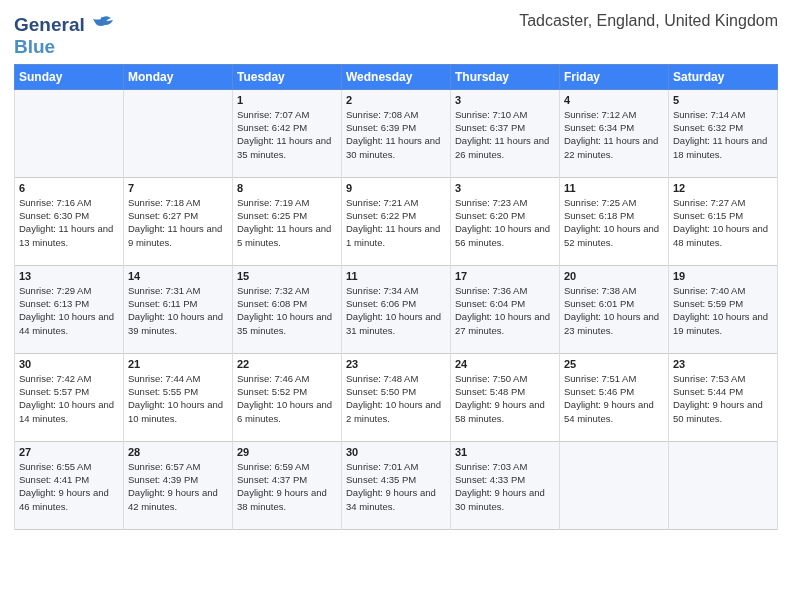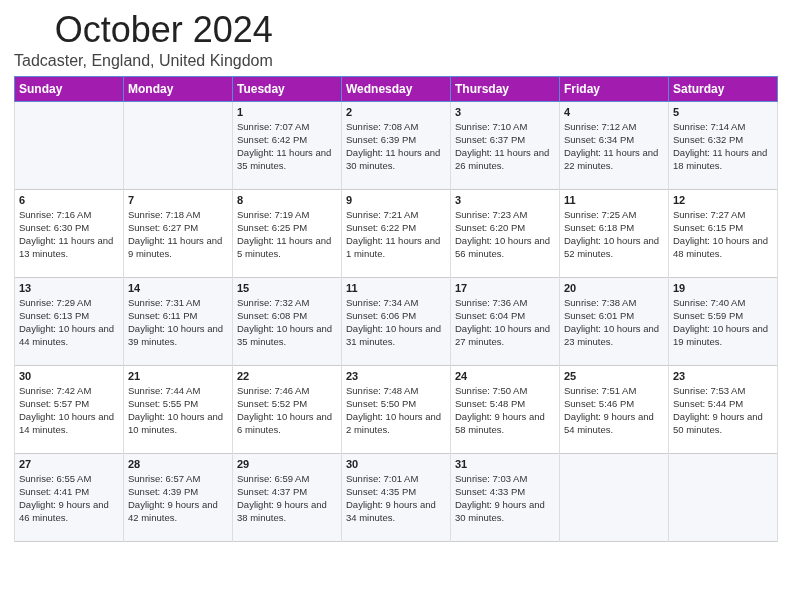--- a/index.html
+++ b/index.html
@@ -41,21 +41,21 @@
       font-size: 16px;
       color: #444;
       margin-top: 2px;
     }
     table {
       width: 100%;
       border-collapse: collapse;
       table-layout: fixed;
     }
     thead tr {
-      background: #a21caf;
+      background: #3b82f6;
     }
     thead th {
       color: #fff;
       font-size: 12px;
       font-weight: bold;
       padding: 5px 4px;
       text-align: left;
       border: 1px solid #5a8ad4;
     }
     tbody tr {
@@ -87,22 +87,33 @@
     }
     tbody tr:nth-child(even) {
       background: #fff;
     }
   </style>
 </head>
 <body>
 
 <div class="page">
   <div class="header">
+    <div class="logo">
+      <div style="display:flex;align-items:center;">
+        <div style="line-height:1.15;">
+          <span style="font-size:19px;font-weight:bold;color:#2c4c7c;">General</span>
+          <svg width="22" height="18" viewBox="0 0 22 18" style="vertical-align:top;margin-left:2px;margin-top:1px;">
+            <path d="M12,2 Q16,0 20,3 Q17,4 15,6 Q18,6 22,5 Q20,10 14,10 Q10,12 6,10 Q4,8 2,4 Q7,5 10,4 Q9,2 12,2 Z" fill="#3a7cc4"></path>
+          </svg>
+          <br>
+          <span style="font-size:19px;font-weight:bold;color:#4a90c4;">Blue</span>
+        </div>
+      </div>
+    </div>
     <div class="title-block">
-      <div class="month-title">October 2024</div>
       <div class="location-title">Tadcaster, England, United Kingdom</div>
     </div>
   </div>
 
   <table>
     <thead>
       <tr>
         <th>Sunday</th>
         <th>Monday</th>
         <th>Tuesday</th>

